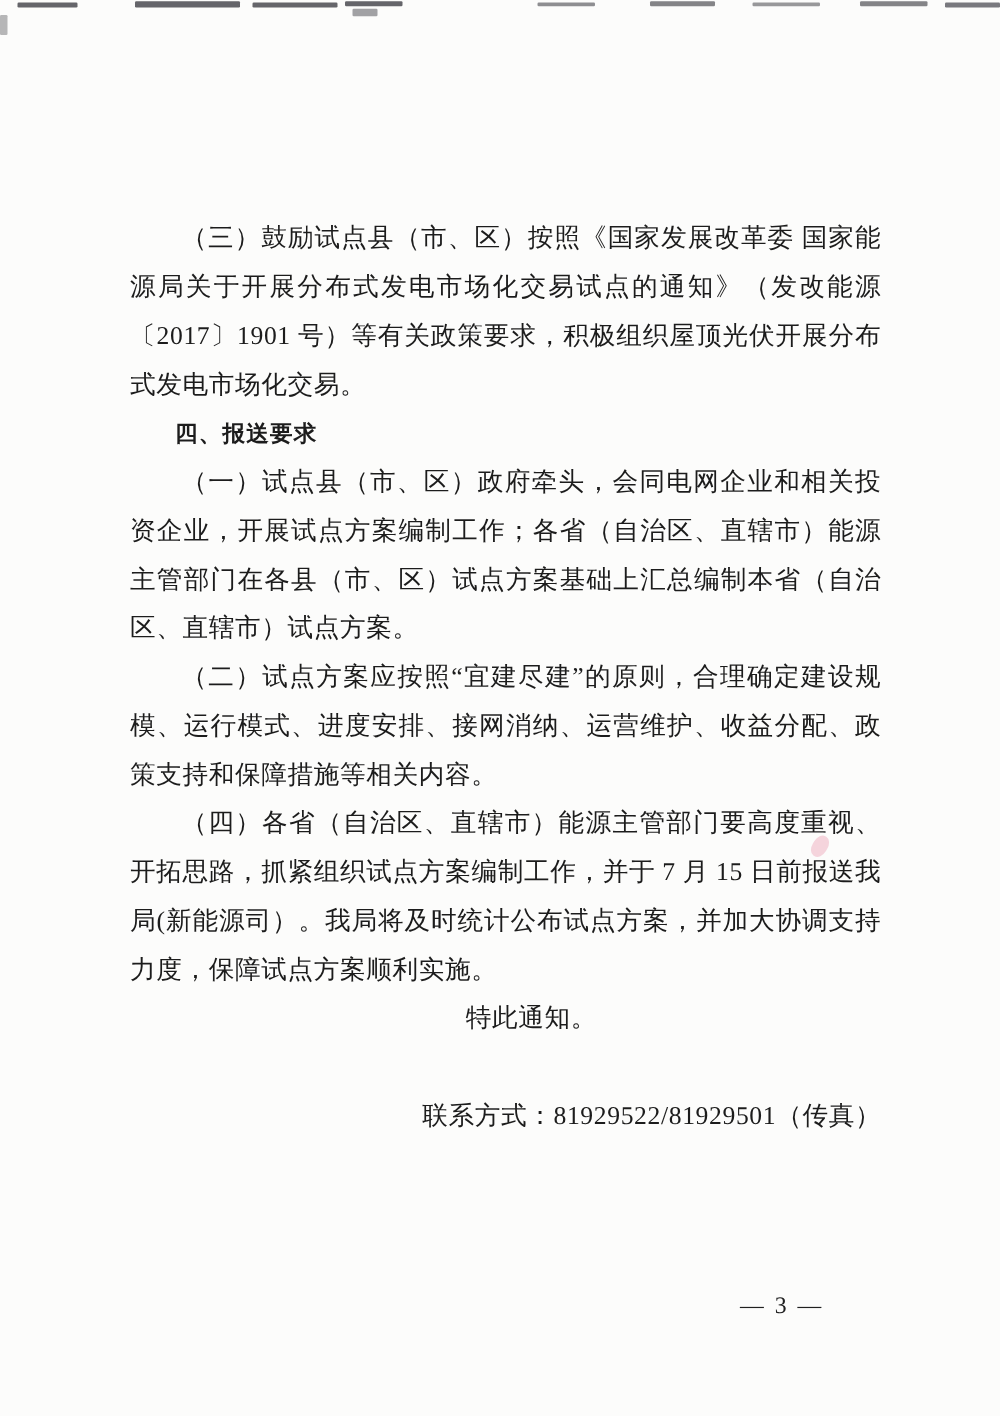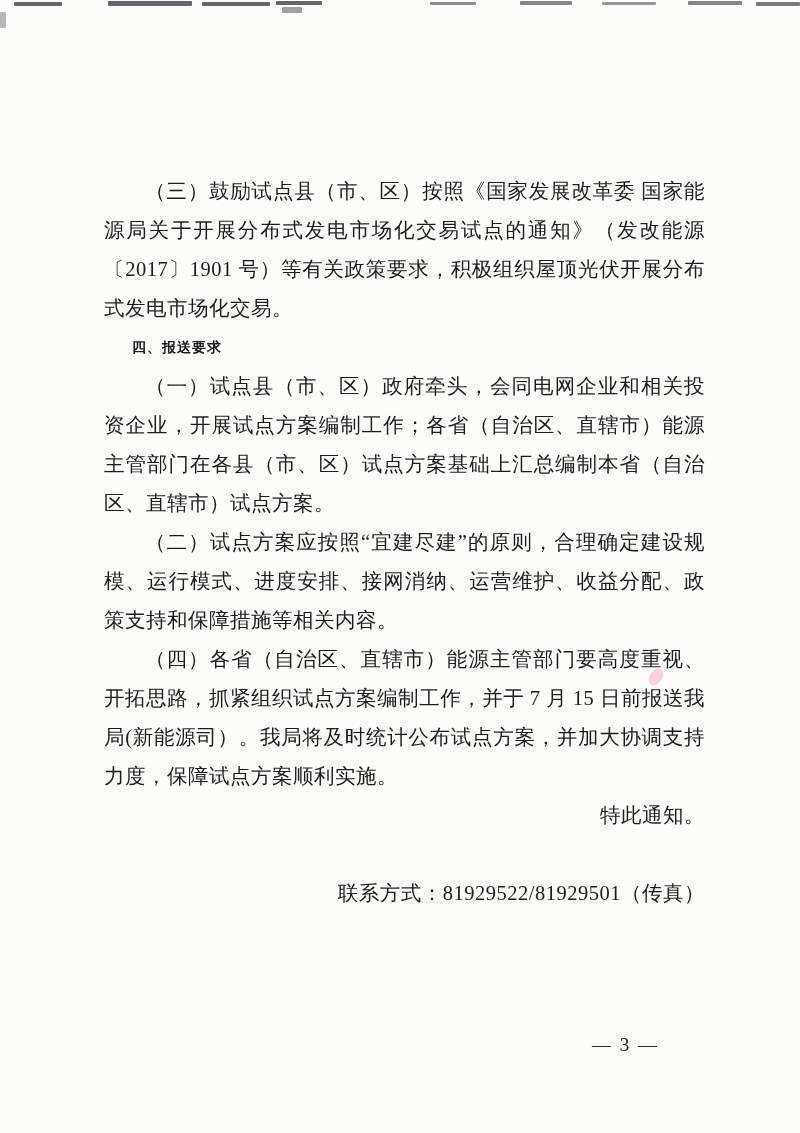--- a/index.html
+++ b/index.html
@@ -61,28 +61,28 @@
     margin-top: 46px;
   }
   .content p,
   .content h2 {
     margin: 0;
     padding: 0;
     text-indent: 2em;
     text-align: justify;
   }
   .content h2.heading {
-    font-size: 14px;
+    font-size: 18px;
     font-weight: 700;
     font-family: "Liberation Sans", "DejaVu Sans", sans-serif;
     text-align: left;
     letter-spacing: 1px;
   }
   .content p.closing {
-    text-align: right;
+    text-align: center;
   }
   .content p.contact {
     text-align: right;
     margin-top: 39px;
   }
   .page-number {
     position: absolute;
     top: 1034px;
     left: 592px;
     font-size: 19px;

